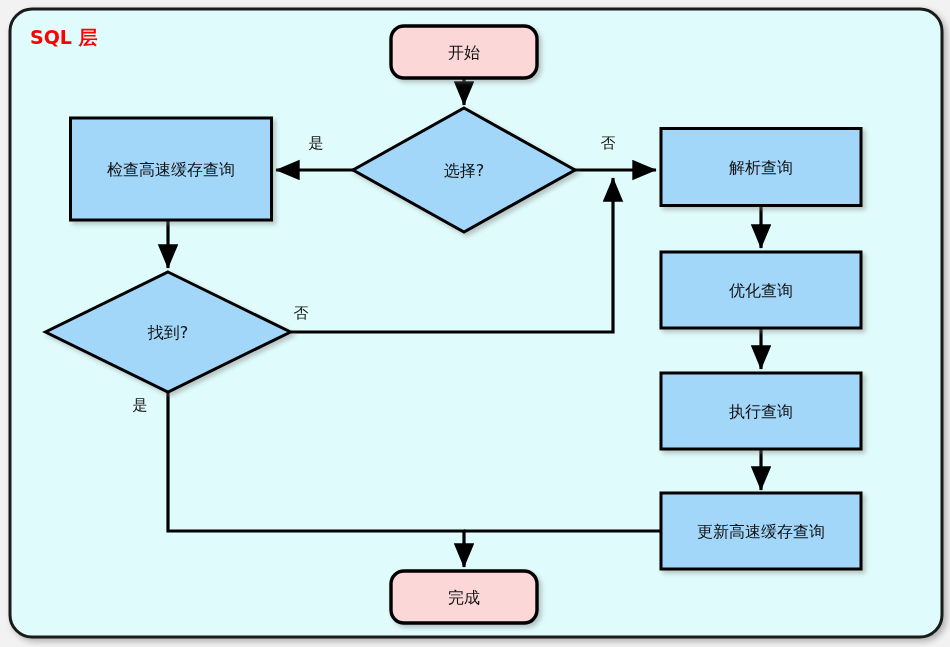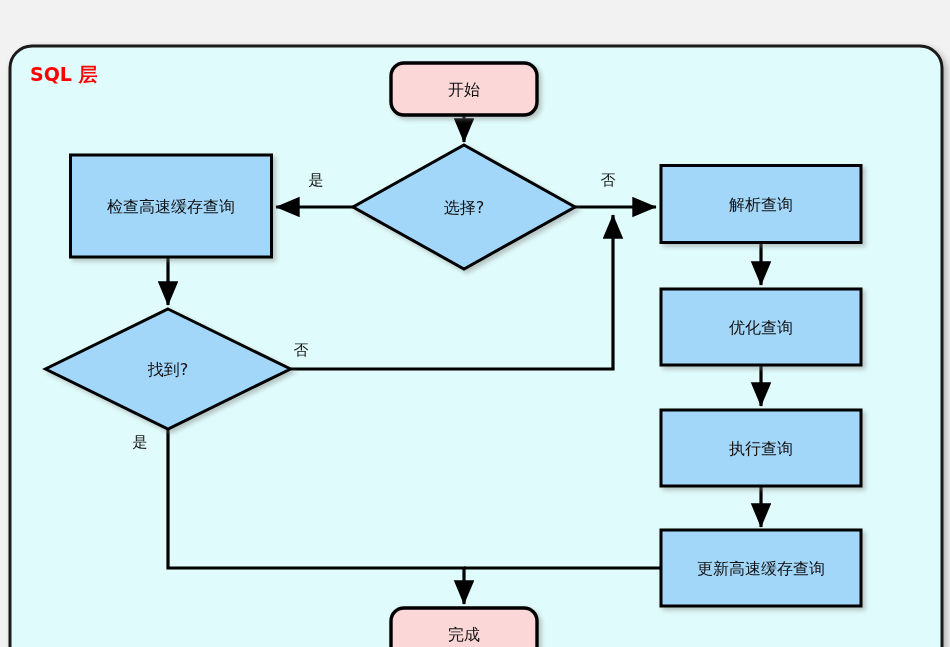--- a/index.html
+++ b/index.html
@@ -10,21 +10,20 @@
   body {
     width: 950px;
     height: 647px;
     font-family: "DejaVu Sans", "Liberation Sans", sans-serif;
     overflow: hidden;
   }
   #stage {
     position: relative;
     width: 950px;
     height: 473px;
-    margin-top: 37px;
   }
   svg#flow {
     display: block;
     width: 950px;
     height: 647px;
   }
   .container-rect {
     filter: drop-shadow(3px 3px 3px rgba(120,120,120,0.55));
   }
   .node-shape {

